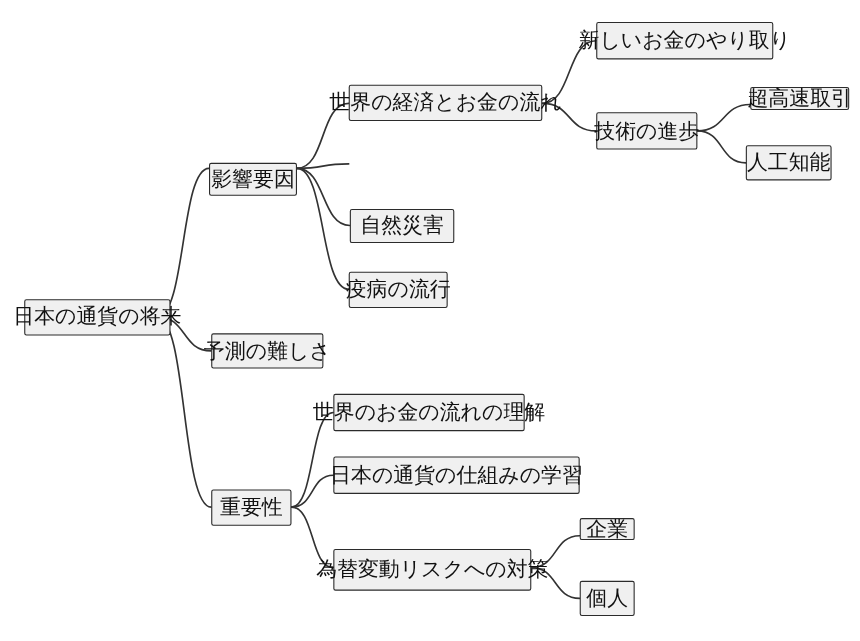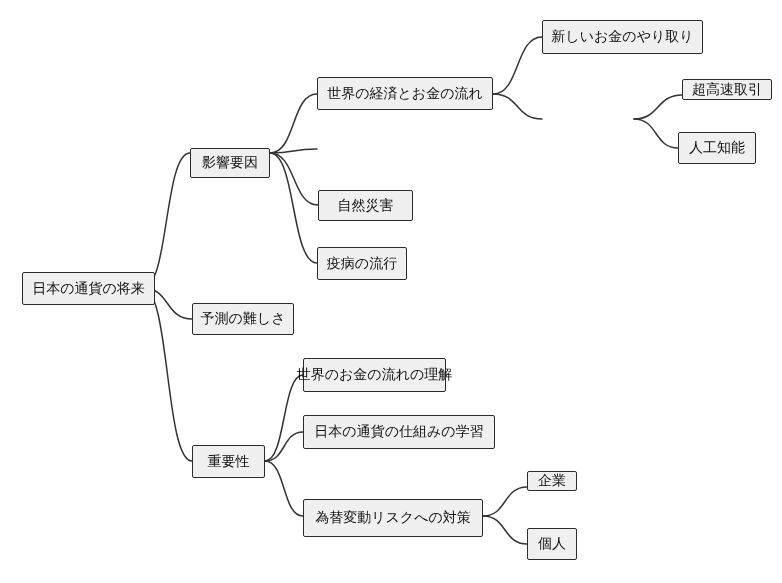--- a/index.html
+++ b/index.html
@@ -32,24 +32,23 @@
   }
   .node {
     position: absolute;
     display: flex;
     align-items: center;
     justify-content: center;
     background: var(--node-fill);
     border: 1.6px solid var(--node-border);
     border-radius: 2px;
     color: var(--text);
-    font-size: 14px;
+    font-size: 19px;
     line-height: 1;
     white-space: nowrap;
-    font-family: Liberation Mono, monospace;
   }
 </style>
 </head>
 <body>
 
 <div class="canvas">
 
   <svg class="edges" viewBox="0 0 782 583" xmlns="http://www.w3.org/2000/svg">
     <path d="M143,288 C169,288 164,153 190,153"></path>
     <path d="M143,288 C170,288 165,319 192,319"></path>
@@ -79,28 +78,29 @@
 
   <div class="node" style="left:192px; top:445px; width:73px;  height:33px">重要性</div>
 
 
   <div class="node" style="left:318px; top:190px; width:95px;  height:31px">自然災害</div>
 
   <div class="node" style="left:317px; top:247px; width:90px;  height:33px">疫病の流行</div>
 
   <div class="node" style="left:542px; top:20px;  width:161px; height:34px">新しいお金のやり取り</div>
 
+  <div class="node" style="left:542px; top:102px; width:92px;  height:34px">技術の進歩</div>
 
   <div class="node" style="left:682px; top:79px;  width:90px;  height:21px">超高速取引</div>
 
   <div class="node" style="left:678px; top:132px; width:78px;  height:32px">人工知能</div>
 
-  <div class="node" style="left:303px; top:358px; width:143px; height:34px">世界のお金の流れの理解</div>
+  <div class="node" style="left:303px; top:358px; width:174px; height:34px">世界のお金の流れの理解</div>
 
-  <div class="node" style="left:303px; top:415px; width:192px; height:34px">日本の通貨の仕組みの学習</div>
+  <div class="node" style="left:303px; top:415px; width:224px; height:34px">日本の通貨の仕組みの学習</div>
 
   <div class="node" style="left:303px; top:499px; width:180px; height:38px">為替変動リスクへの対策</div>
 
   <div class="node" style="left:527px; top:471px; width:50px;  height:20px">企業</div>
 
   <div class="node" style="left:527px; top:528px; width:50px;  height:32px">個人</div>
 
 </div>
 
 </body></html>

